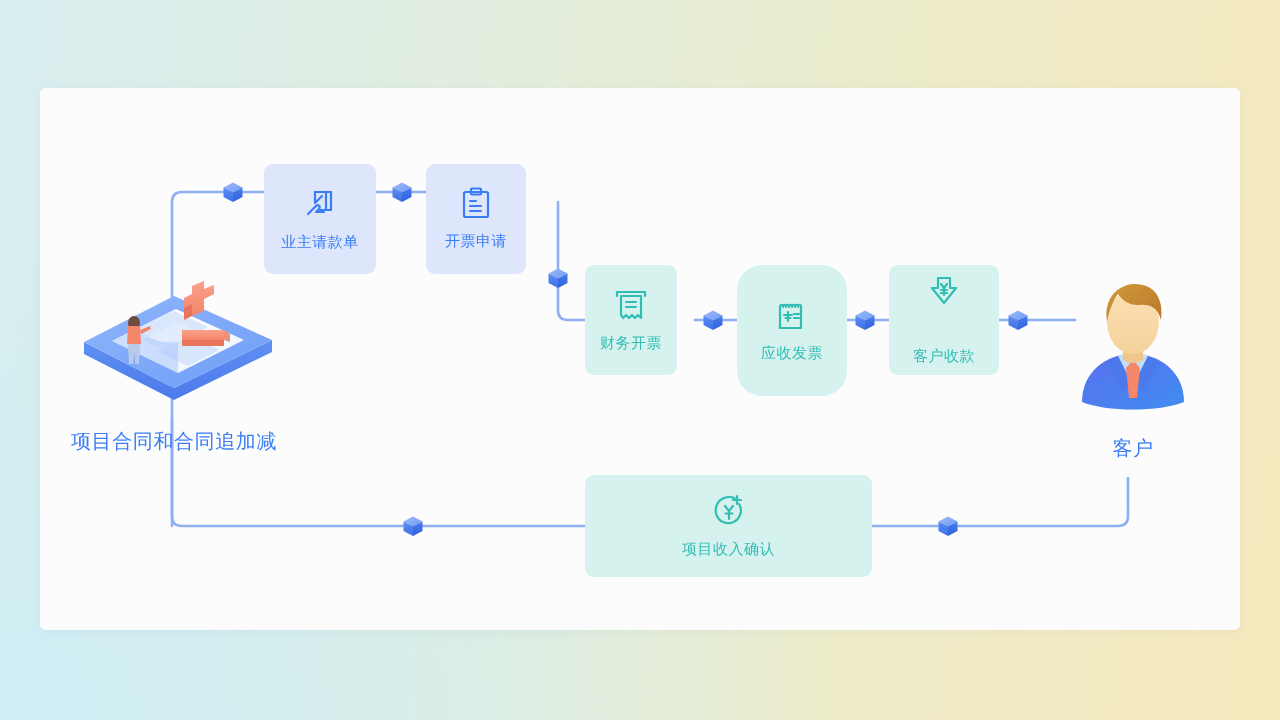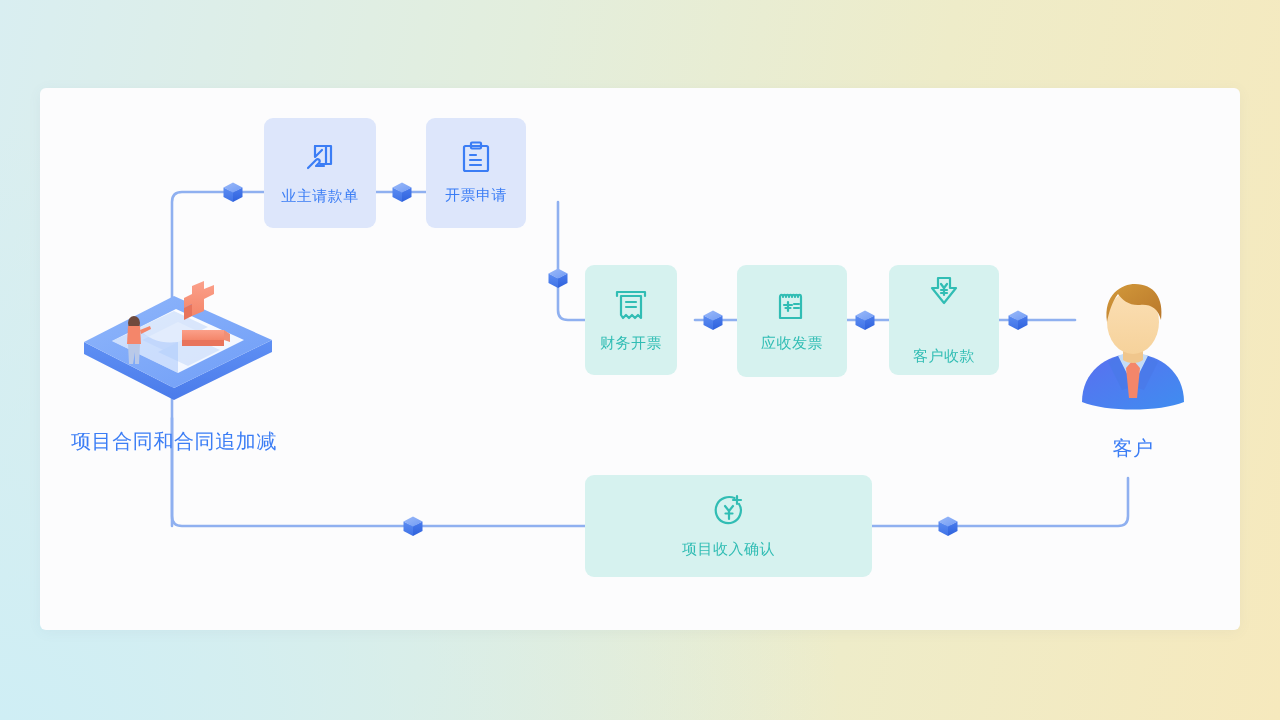--- a/index.html
+++ b/index.html
@@ -55,20 +55,21 @@
   }
   .node .label {
     margin-top: 11px;
     font-size: 15px;
     letter-spacing: 0.5px;
     white-space: nowrap;
   }
 
   .node.blue {
     background: #dde6fb;
+    margin-top: 46px;
   }
   .node.blue .label { color: #3b7df5; }
 
   .node.teal {
     background: #d6f2ef;
   }
   .node.teal .label { color: #31bdb4; }
 
   
   .endcap {
@@ -266,21 +267,21 @@
         <svg width="36" height="36" viewBox="0 0 36 36" fill="none" stroke="#31bdb4" stroke-width="2.2" stroke-linecap="round" stroke-linejoin="round">
           <path d="M4 9 L4 5 L32 5 L32 9"></path>
           <path d="M8 9 L28 9 L28 31 L25 28 L22 31 L19 28 L16 31 L13 28 L10 31 L8 28 Z"></path>
           <path d="M13 15 L23 15"></path>
           <path d="M13 20 L23 20"></path>
         </svg>
       </span>
       <span class="label">财务开票</span>
     </div>
 
-    <div class="node teal" style="left:697px; top:177px; width:110px; height:112px;">
+    <div class="node teal" style="left:697px; top:177px; width:110px; height:131px;border-radius:25px;">
       <span class="glyph">
         <svg width="34" height="34" viewBox="0 0 34 34" fill="none" stroke="#31bdb4" stroke-width="2.2" stroke-linecap="round" stroke-linejoin="round">
           <path d="M5 8 C5 5 8 5 8 8 C8 5 11 5 11 8 C11 5 14 5 14 8 C14 5 17 5 17 8 C17 5 20 5 20 8 C20 5 23 5 23 8 C23 5 26 5 26 8 L26 29 L5 29 Z"></path>
           <path d="M9 16 L17 16"></path>
           <path d="M13 13 L13 22"></path>
           <path d="M10.5 19 L15.5 19"></path>
           <path d="M19 15 L24 15"></path>
           <path d="M19 19 L24 19"></path>
         </svg>
       </span>

